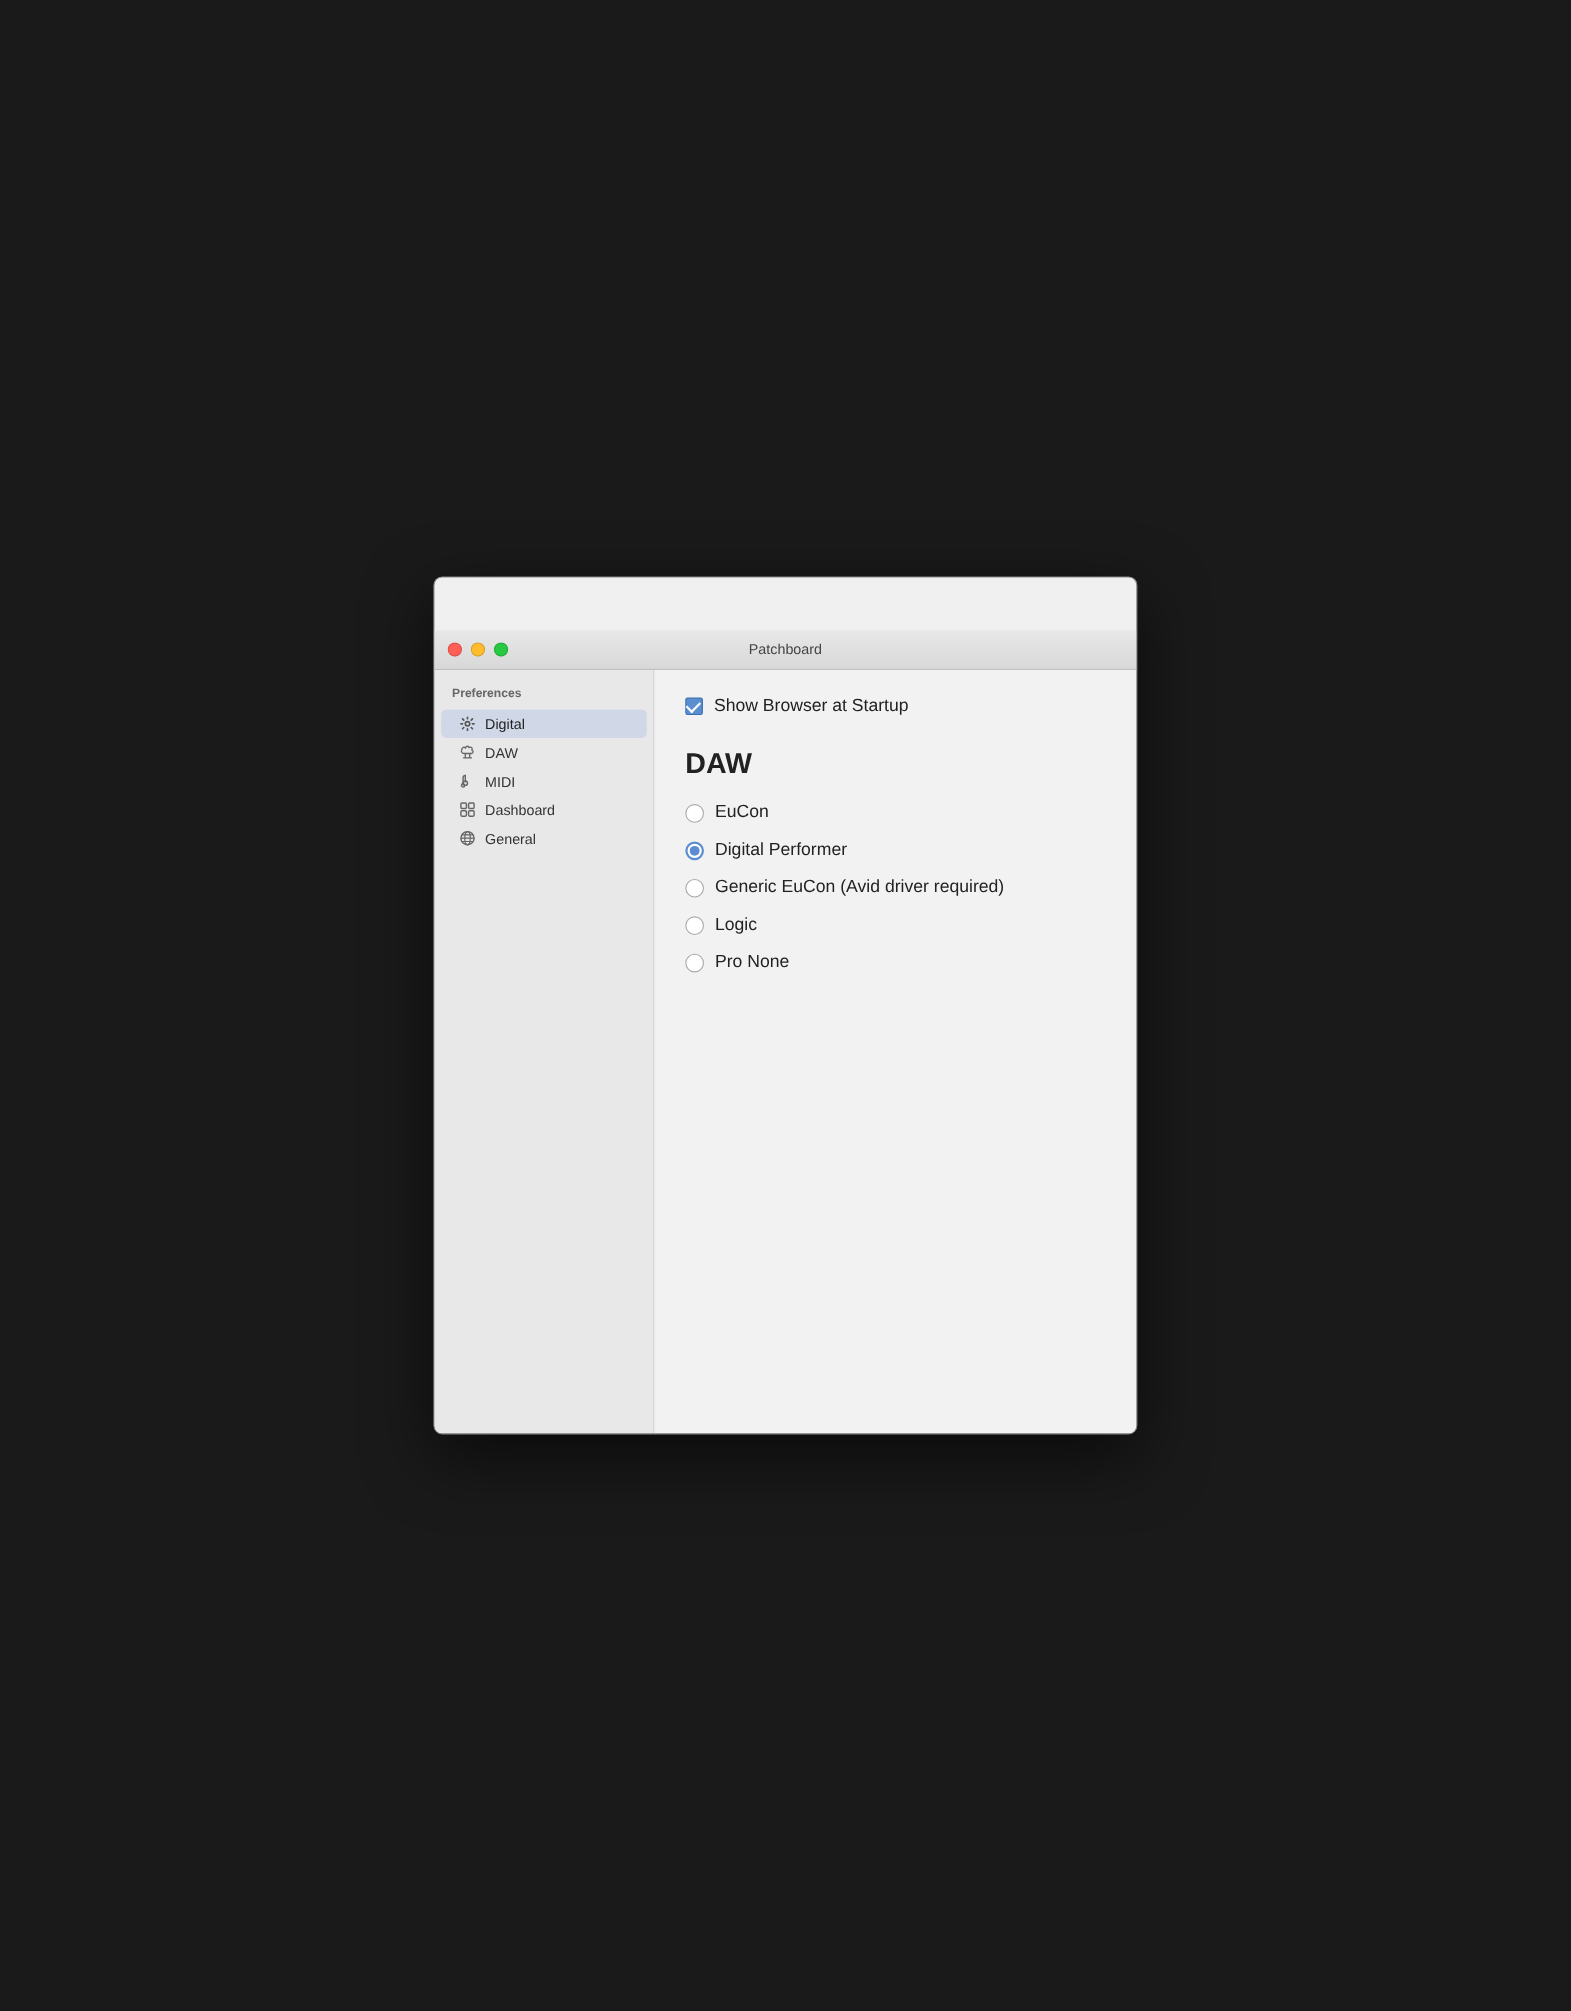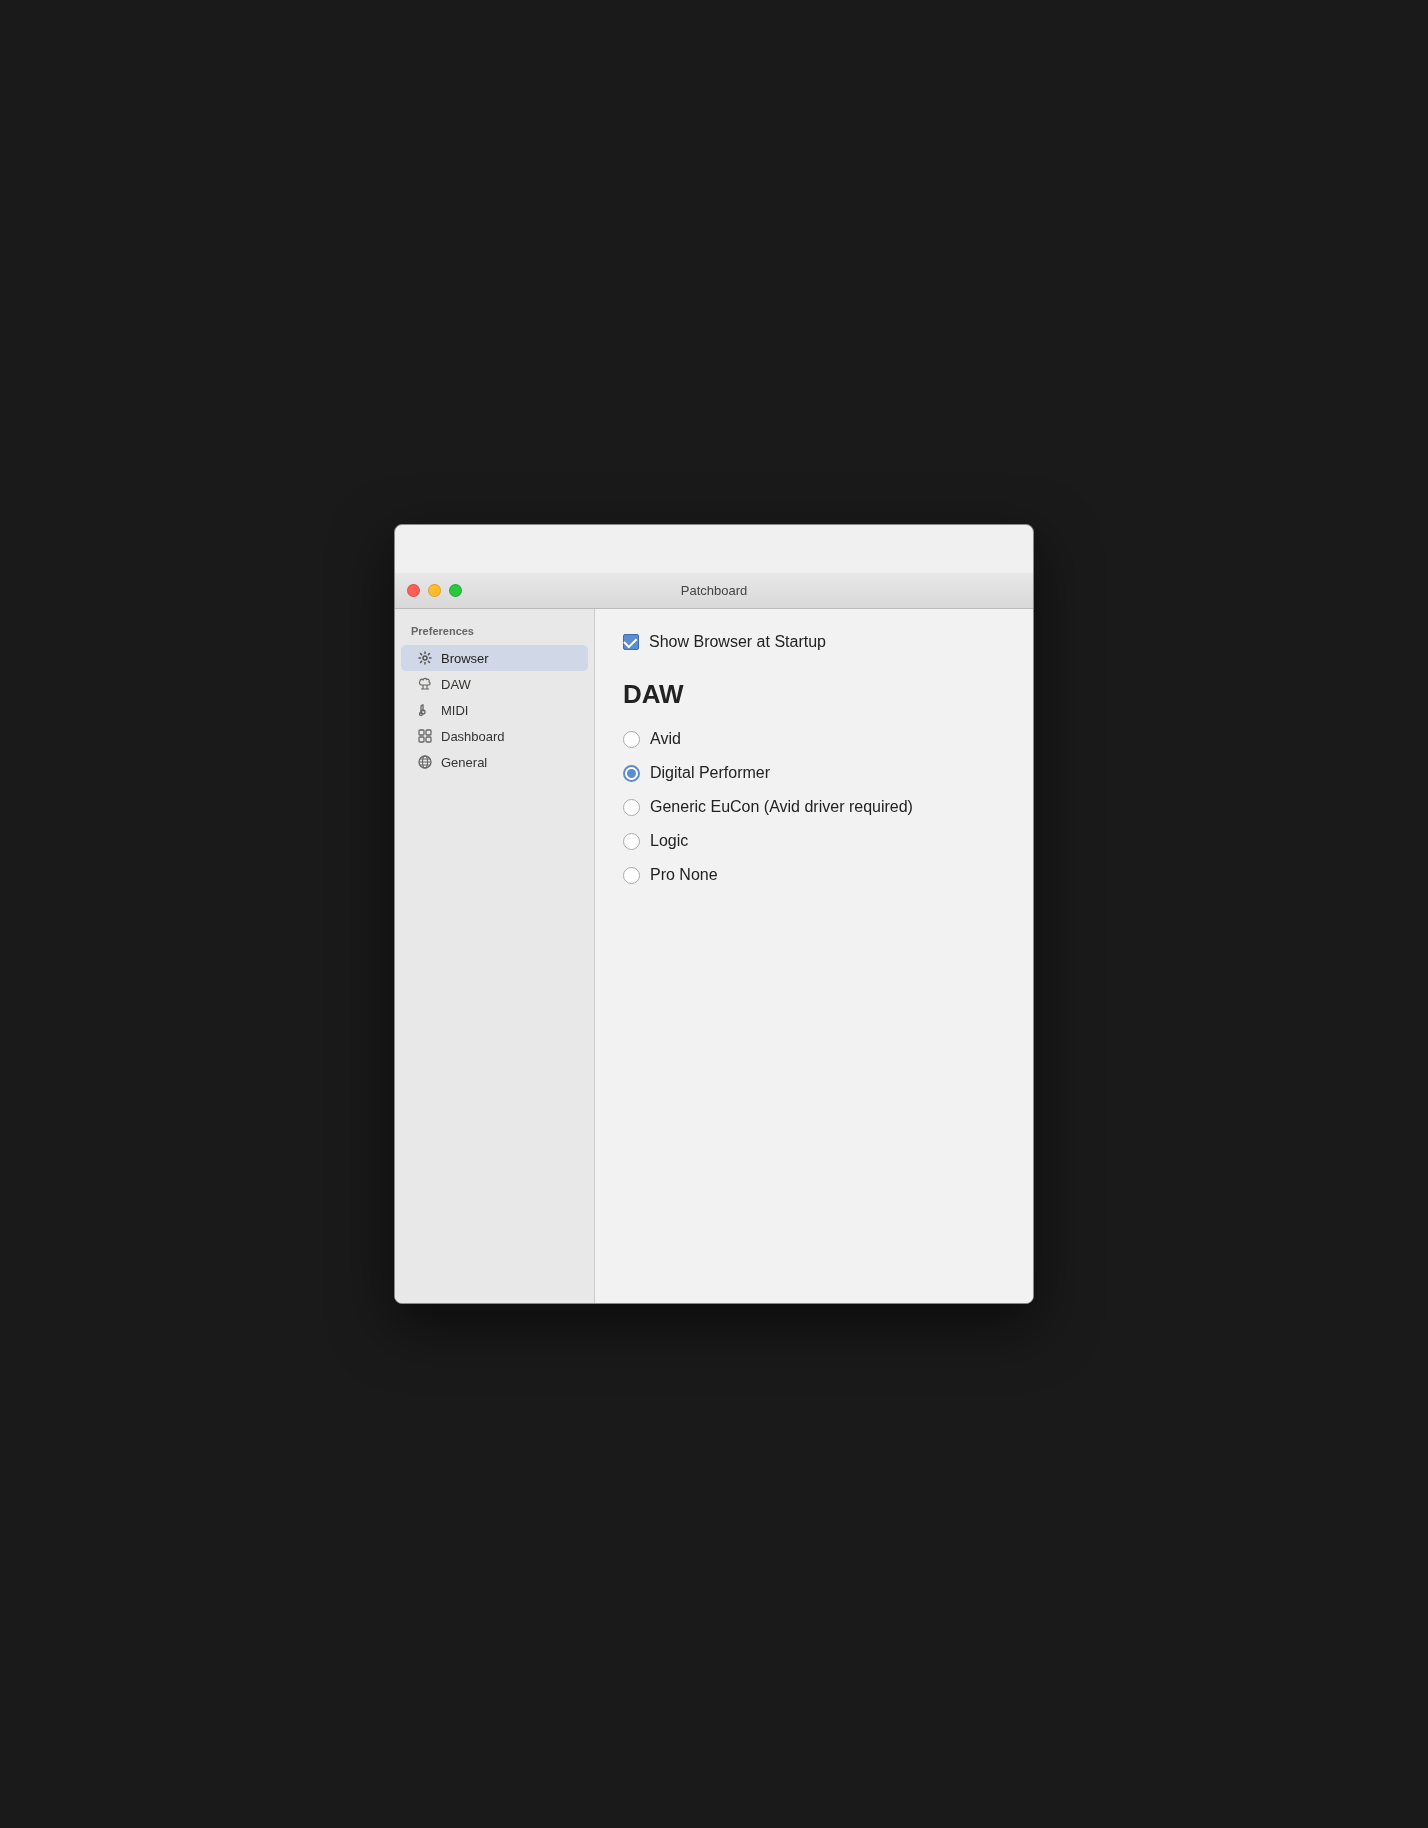--- a/index.html
+++ b/index.html
@@ -269,21 +269,21 @@
     <div class="sidebar">
       <div class="sidebar-header">Preferences</div>
 
       <div class="sidebar-item active">
         <span class="sidebar-icon">
           <svg width="14" height="14" viewBox="0 0 14 14" fill="none">
             <circle cx="7" cy="7" r="2" stroke="#555" stroke-width="1.5"></circle>
             <path d="M7 1v1.5M7 11.5V13M1 7h1.5M11.5 7H13M2.5 2.5l1.1 1.1M10.4 10.4l1.1 1.1M11.5 2.5l-1.1 1.1M3.6 10.4l-1.1 1.1" stroke="#555" stroke-width="1.5" stroke-linecap="round"></path>
           </svg>
         </span>
-        <span class="sidebar-item-label">Browser</span>
+        <span class="sidebar-item-label">Digital</span>
       </div>
 
       <div class="sidebar-item">
         <span class="sidebar-icon">
           <svg width="14" height="14" viewBox="0 0 14 14" fill="none">
             <path d="M2 4 C2 2.5 4 1.5 5 3 C6 1 8 1 8.5 2.5 C10 1.5 12 3 11 5 C12.5 5.5 12.5 8 10.5 8 L3.5 8 C1.5 8 1 5.5 2 4Z" stroke="#666" stroke-width="1.2" fill="none"></path>
             <line x1="5" y1="8" x2="5" y2="12" stroke="#666" stroke-width="1.2"></line>
             <line x1="9" y1="8" x2="9" y2="12" stroke="#666" stroke-width="1.2"></line>
             <line x1="3" y1="12" x2="11" y2="12" stroke="#666" stroke-width="1.2"></line>
           </svg>
@@ -336,21 +336,21 @@
           <span class="checkbox-label">Show Browser at Startup</span>
         </label>
       </div>
 
       <div class="section-heading">DAW</div>
 
       <div class="radio-group">
 
         <label class="radio-row">
           <div class="radio-button"></div>
-          <span class="radio-label">Avid</span>
+          <span class="radio-label">EuCon</span>
         </label>
 
         <label class="radio-row">
           <div class="radio-button selected"></div>
           <span class="radio-label">Digital Performer</span>
         </label>
 
         <label class="radio-row">
           <div class="radio-button"></div>
           <span class="radio-label">Generic EuCon (Avid driver required)</span>

